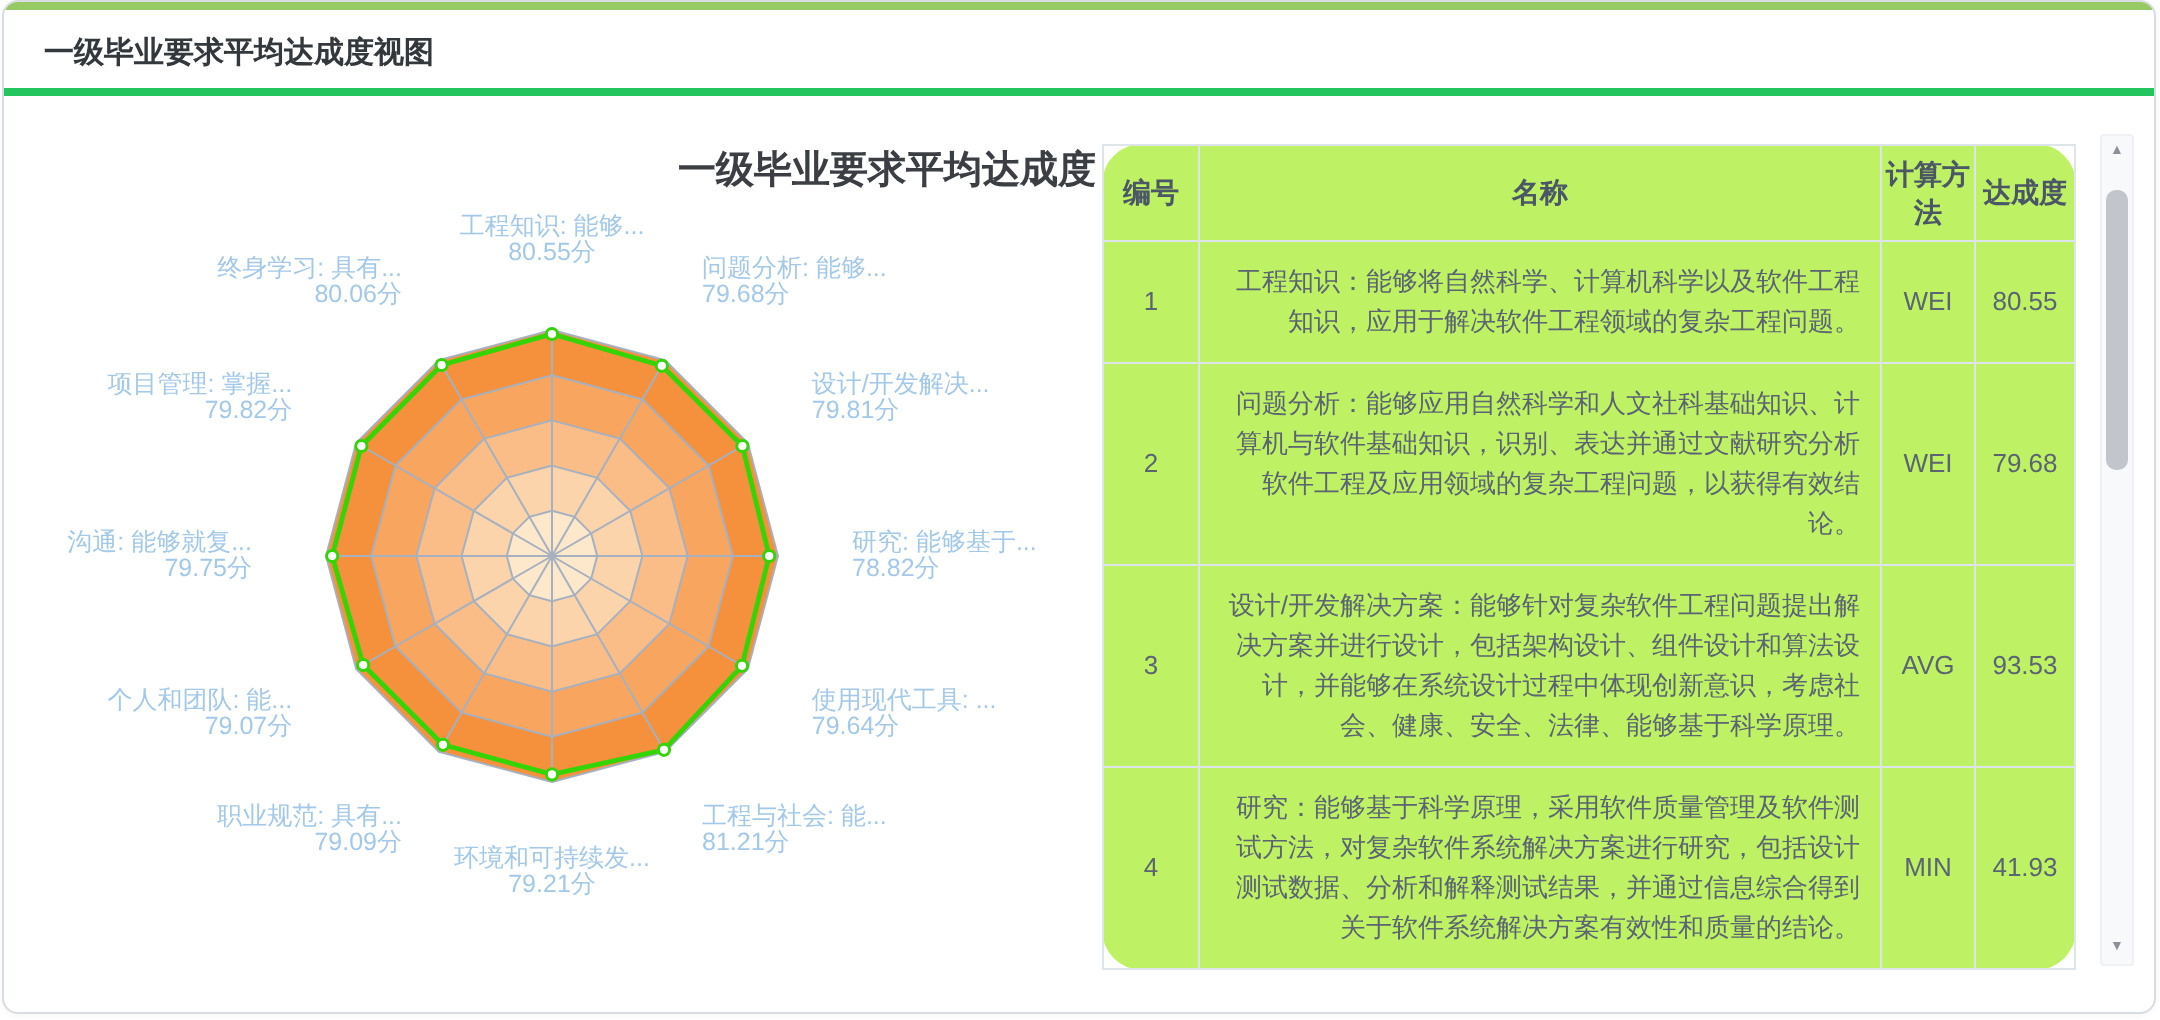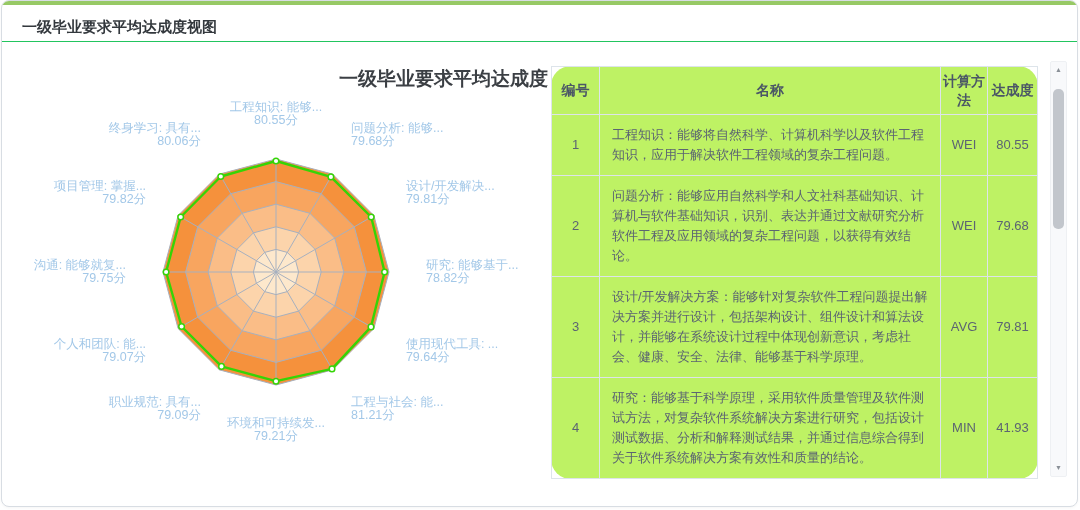--- a/index.html
+++ b/index.html
@@ -4,22 +4,22 @@
 <style>
   * { margin:0; padding:0; box-sizing:border-box; }
   html,body { width:1080px; height:510px; background:#fff; font-family:"Liberation Sans","DejaVu Sans",sans-serif; }
   .card {
     position:absolute; left:1px; top:0; width:1077px; height:507px;
     background:#fff; border:1px solid #d8dde3; border-radius:8px; overflow:hidden;
     box-shadow:0 1px 3px rgba(0,0,0,.04);
   }
   .top-bar { height:4px; background:#97c965; }
   .card-header {
-    height:37px; line-height:43px; padding-left:20px;
-    border-bottom:1px solid #22c55e;
+    height:43px; line-height:43px; padding-left:20px;
+    border-bottom:4px solid #22c55e;
     font-size:15px; font-weight:bold; color:#33383d;
   }
   .content { position:relative; display:flex; height:458px; }
   .chart-panel { position:relative; width:546px; height:100%; }
   .chart-title {
     position:relative; z-index:2; margin-top:24px; text-align:right;
     font-size:19px; font-weight:bold; color:#3b3f44;
   }
   .radar-svg { position:absolute; left:0; top:0; z-index:1; }
   .table-panel { position:relative; flex:1; height:100%; }
@@ -29,21 +29,21 @@
   }
   .req-table th, .req-table td { border:1px solid #dde4ea; }
   .req-table th {
     height:48px; font-size:14px; font-weight:bold; color:#4b5766;
     text-align:center; vertical-align:middle; line-height:19px; padding:4px 2px;
   }
   .req-table td {
     font-size:13px; color:#5b6472; line-height:20px;
     padding:10px 6px; text-align:center; vertical-align:middle;
   }
-  .req-table td.name-cell { text-align:left; padding:10px 10px 10px 12px; }
+  .req-table td.name-cell { text-align:right; padding:10px 10px 10px 12px; }
   
   .v-scrollbar {
     position:absolute; top:19px; right:10px; width:17px; height:416px;
     background:#f8f9fb; border:1px solid #eef0f3; border-radius:2px;
   }
   .v-scrollbar .arrow {
     position:absolute; left:0; width:15px; height:14px;
     font-size:7px; color:#8a9097; text-align:center; line-height:14px;
   }
   .v-scrollbar .arrow.up { top:1px; }
@@ -135,21 +135,21 @@
             <tr>
               <td>2</td>
               <td class="name-cell">问题分析：能够应用自然科学和人文社科基础知识、计算机与软件基础知识，识别、表达并通过文献研究分析软件工程及应用领域的复杂工程问题，以获得有效结论。</td>
               <td>WEI</td>
               <td>79.68</td>
             </tr>
             <tr>
               <td>3</td>
               <td class="name-cell">设计/开发解决方案：能够针对复杂软件工程问题提出解决方案并进行设计，包括架构设计、组件设计和算法设计，并能够在系统设计过程中体现创新意识，考虑社会、健康、安全、法律、能够基于科学原理。</td>
               <td>AVG</td>
-              <td>79.81</td>
+              <td>93.53</td>
             </tr>
             <tr>
               <td>4</td>
               <td class="name-cell">研究：能够基于科学原理，采用软件质量管理及软件测试方法，对复杂软件系统解决方案进行研究，包括设计测试数据、分析和解释测试结果，并通过信息综合得到关于软件系统解决方案有效性和质量的结论。</td>
               <td>MIN</td>
               <td>41.93</td>
             </tr>
           </tbody>
       </table>
 

